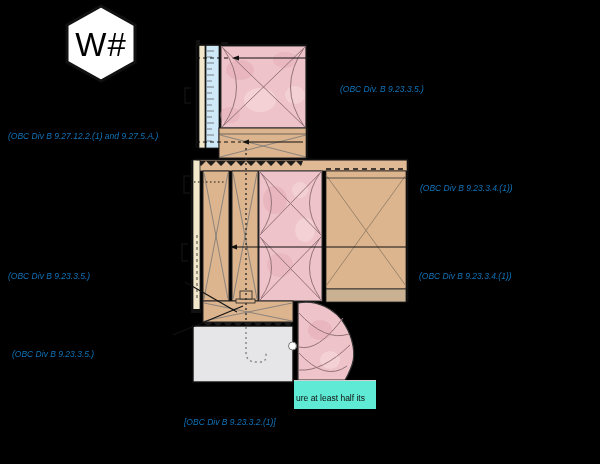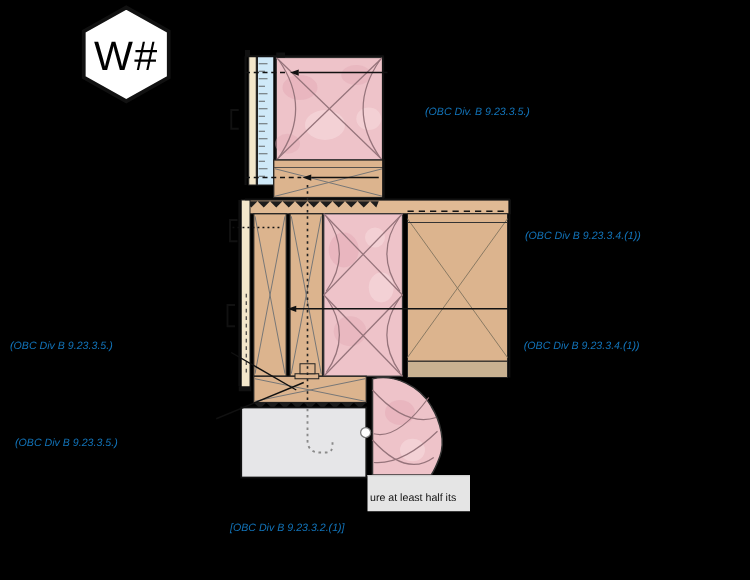--- a/index.html
+++ b/index.html
@@ -1,21 +1,21 @@
 <!DOCTYPE html>
 <html><head>
 <meta charset="utf-8">
 <style>
   html,body{margin:0;padding:0;background:#000;}
   .canvas{position:relative;width:600px;height:464px;background:#000;overflow:hidden;
           font-family:"Liberation Sans", sans-serif;}
   .lbl{position:absolute;font-size:8.5px;line-height:10px;color:#1273b8;white-space:nowrap;font-style:italic;}
   .badge-label{position:absolute;left:67px;top:26px;width:68px;text-align:center;
                font-size:33px;color:#000;font-weight:400;letter-spacing:1px;}
-  .notebox{position:absolute;left:294px;top:380px;width:82px;height:28px;background:#e5e5e5;
+  .notebox{position:absolute;left:294px;top:380px;width:82px;height:28px;background:#5eead4;
            overflow:hidden;border-top:1px solid #cfcfcf;}
   .notebox span{position:absolute;left:2px;top:12px;font-size:8.5px;color:#111;white-space:nowrap;}
   svg{position:absolute;left:0;top:0;}
 </style>
 </head>
 <body>
 
 <div class="canvas">
 
   <svg width="600" height="464" viewBox="0 0 600 464">
@@ -169,20 +169,21 @@
     <g stroke="#111" stroke-width="1.5" fill="none">
       <path d="M191,88 H185 V103 H191"></path>
       <path d="M190,176 H184 V193 H190"></path>
       <path d="M188,244 H182 V261 H188"></path>
     </g>
   </svg>
 
   <div class="badge-label">W#</div>
 
   <div class="lbl" style="left:340px;top:84px;">(OBC Div. B 9.23.3.5.)</div>
+  <div class="lbl" style="left:8px;top:131px;">(OBC Div B 9.27.12.2.(1) and 9.27.5.A.)</div>
   <div class="lbl" style="left:420px;top:183px;">(OBC Div B 9.23.3.4.(1))</div>
   <div class="lbl" style="left:419px;top:271px;">(OBC Div B 9.23.3.4.(1))</div>
   <div class="lbl" style="left:8px;top:271px;">(OBC Div B 9.23.3.5.)</div>
   <div class="lbl" style="left:12px;top:349px;">(OBC Div B 9.23.3.5.)</div>
   <div class="lbl" style="left:184px;top:417px;">[OBC Div B 9.23.3.2.(1)]</div>
 
   <div class="notebox">
     <span>ure at least half its</span>
   </div>
 </div>

